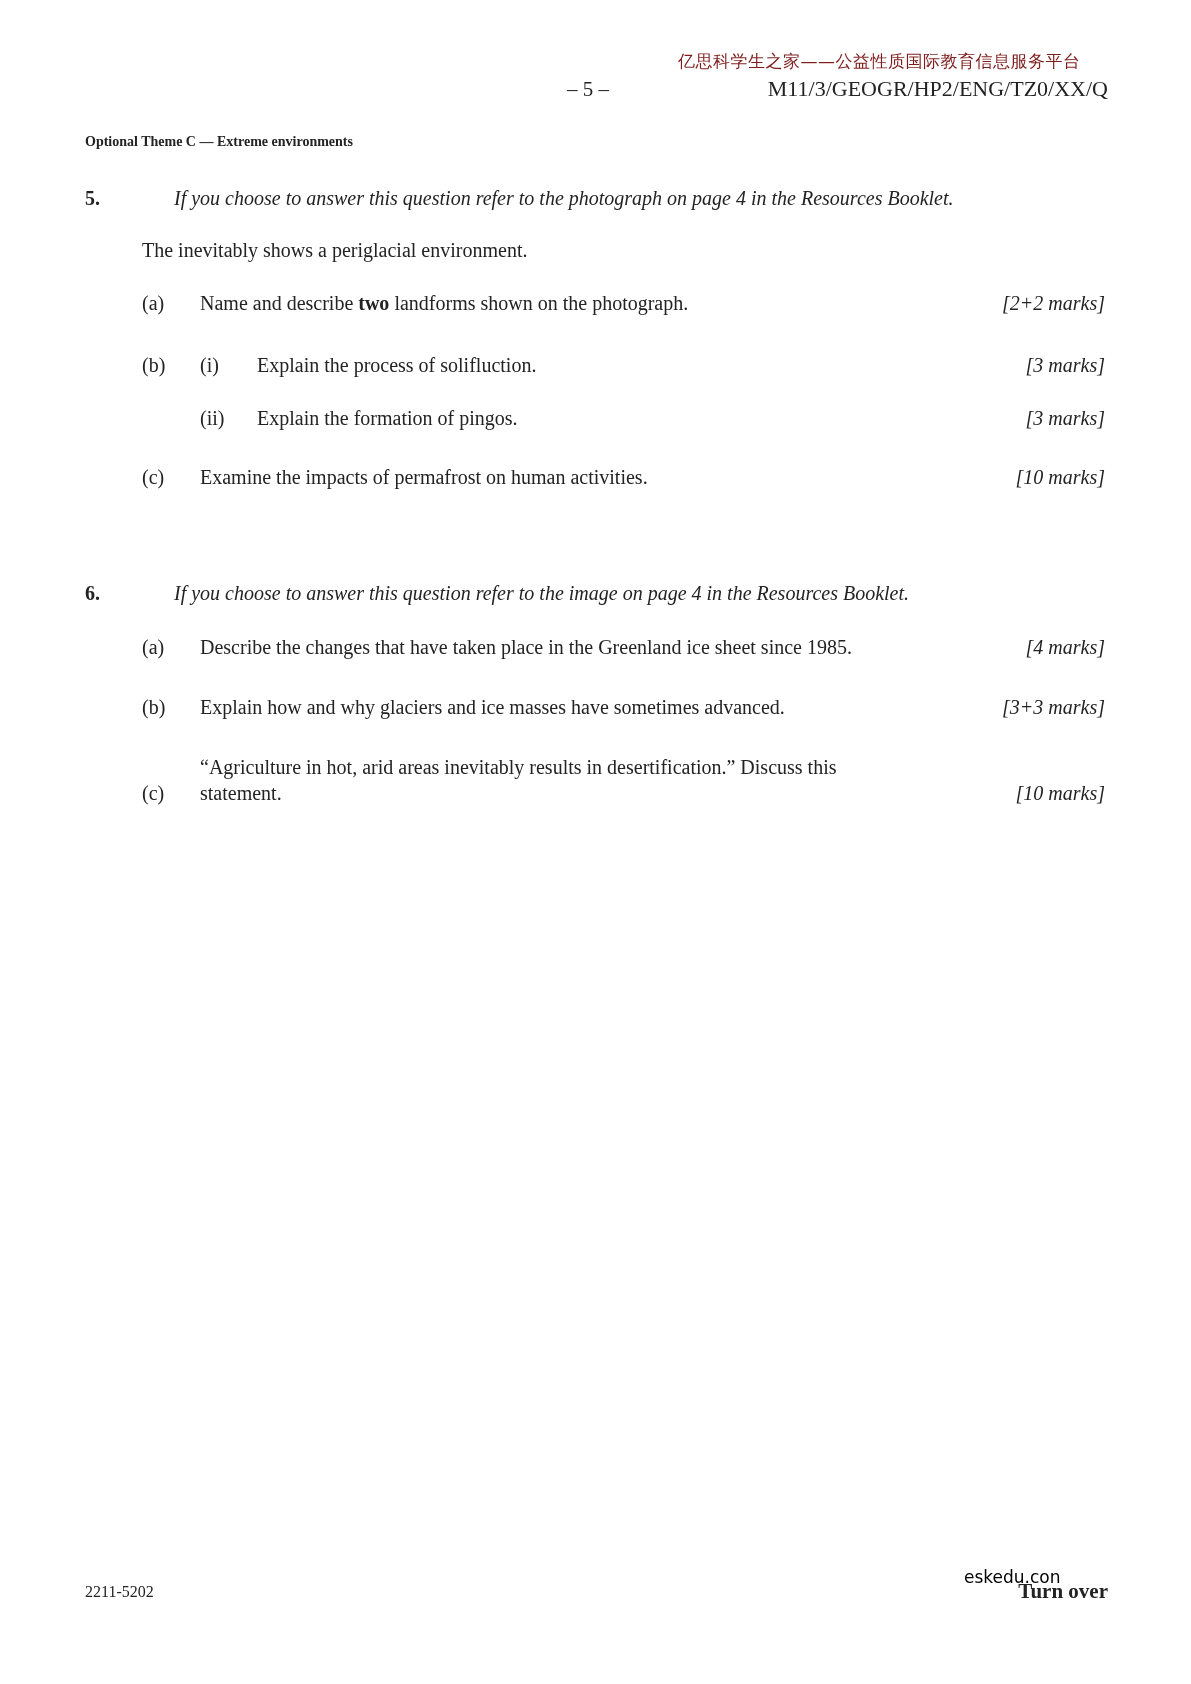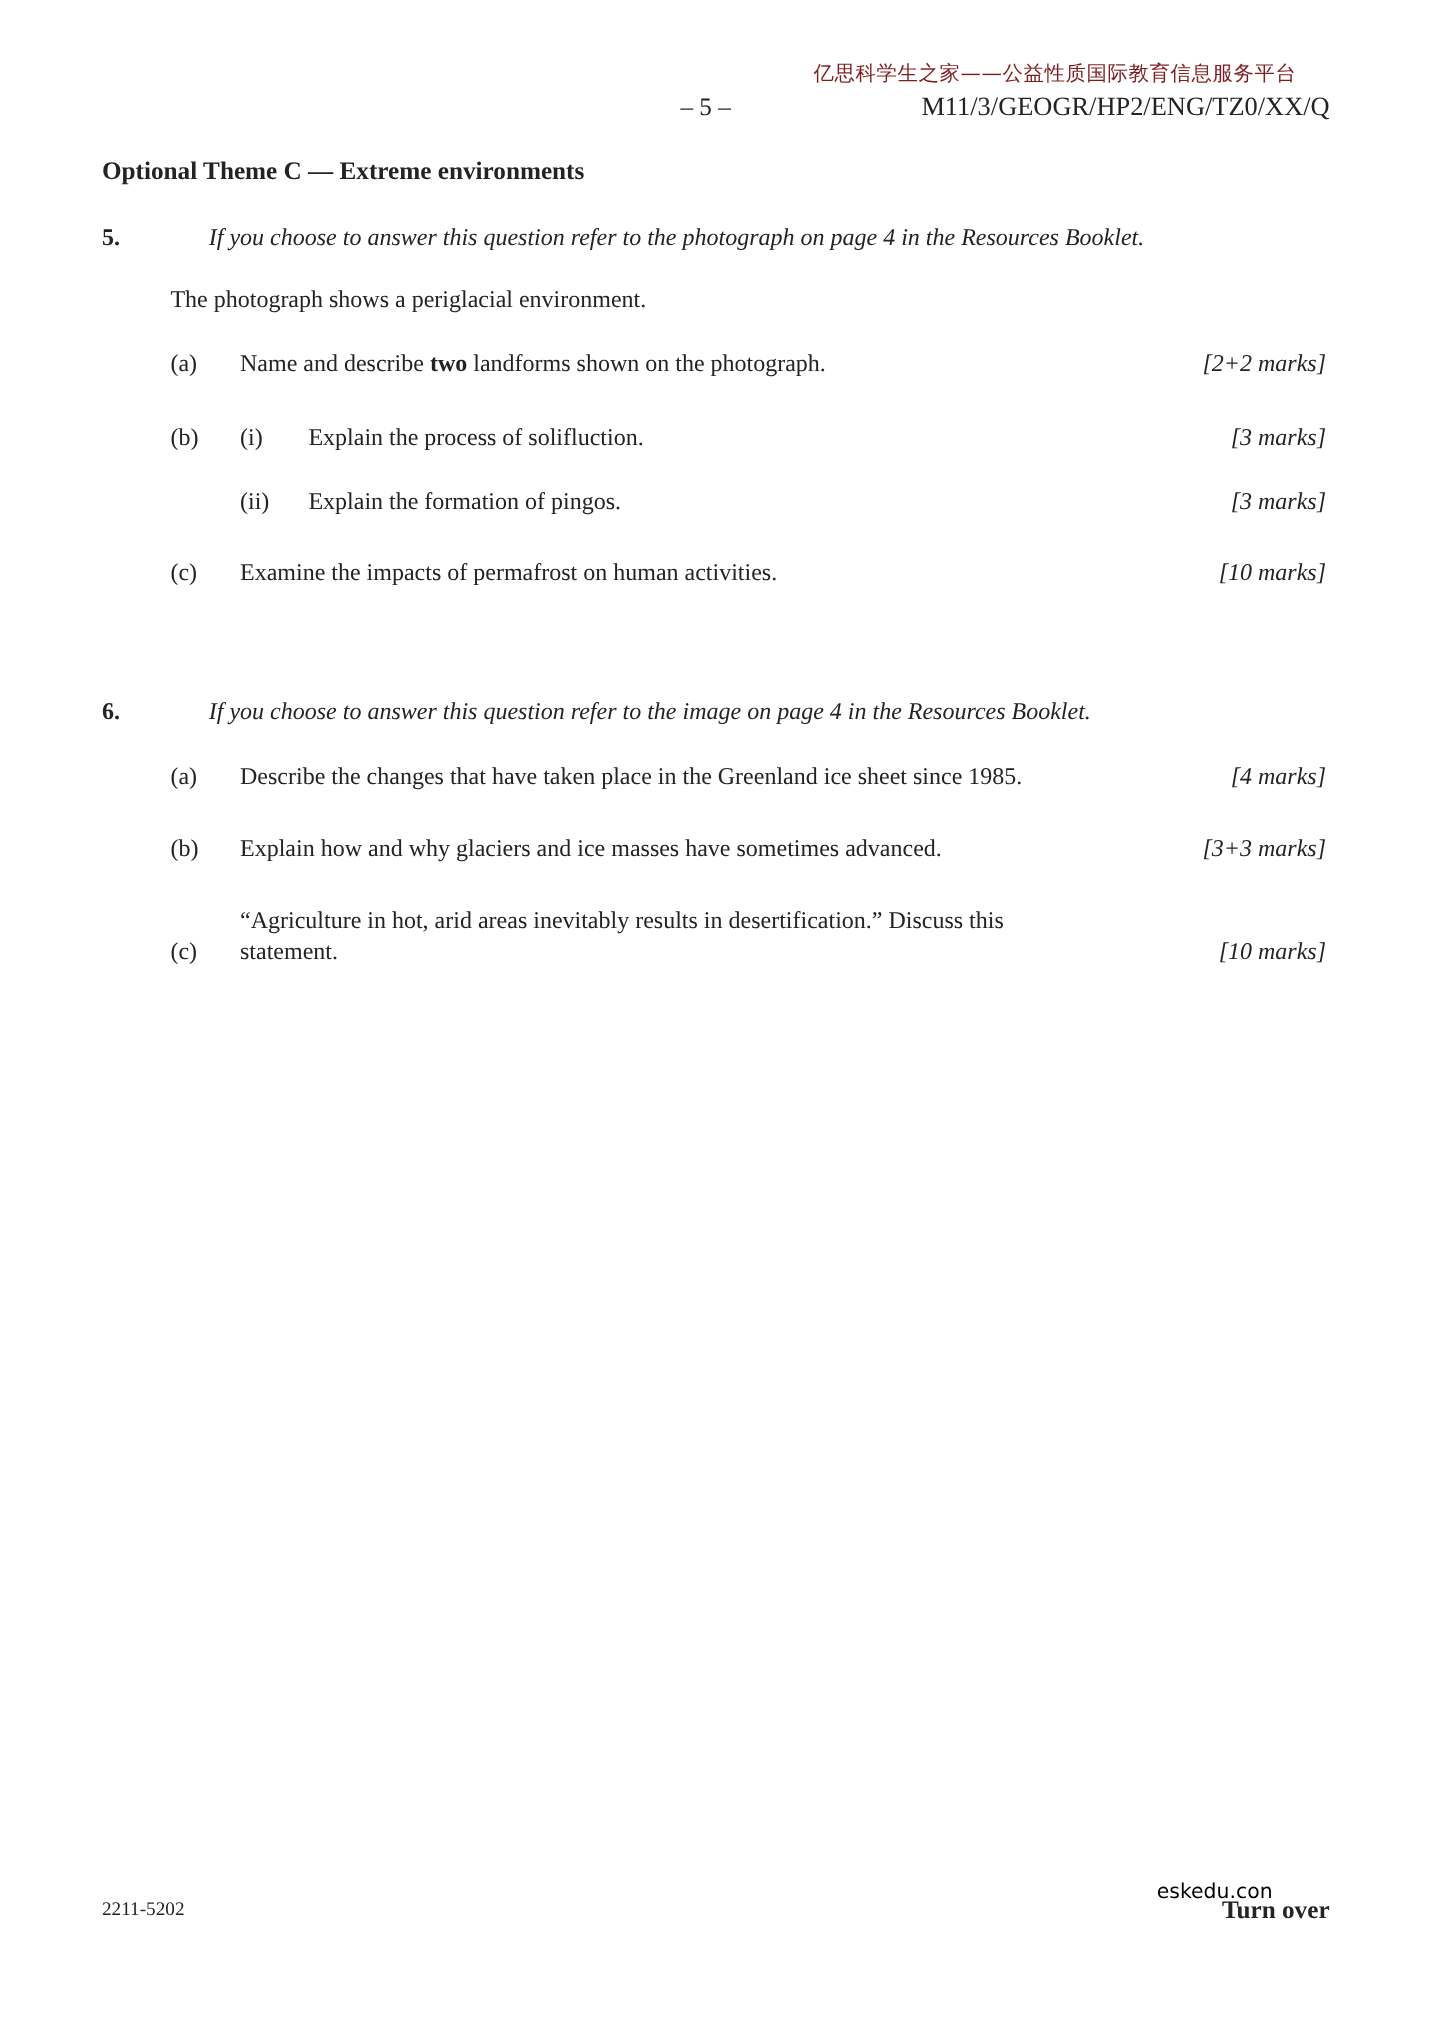--- a/index.html
+++ b/index.html
@@ -46,21 +46,21 @@
   .content {
     position: absolute;
     top: 129px;
     left: 85px;
     width: 1020px;
     font-size: 20px;
     line-height: 26px;
   }
   .section-title {
     font-weight: bold;
-    font-size: 21px;
+    font-size: 14px;
   }
   .qrow {
     display: flex;
     align-items: flex-end;
   }
   .col-qnum  { flex: none; width: 57px; font-weight: bold; }
   .col-letter{ flex: none; width: 58px; }
   .col-roman { flex: none; width: 57px; }
   .col-text  { flex: 1; }
   .col-marks {
@@ -119,21 +119,21 @@
 
     <div class="section-title">Optional Theme C — Extreme environments</div>
 
     <div class="qrow mt-30">
       <div class="col-qnum">5.</div>
       <div class="col-text italic">If you choose to answer this question refer to the photograph on page 4 in the Resources Booklet.</div>
     </div>
 
     <div class="qrow mt-26">
       <div class="col-qnum"></div>
-      <div class="col-text">The photograph shows a periglacial environment.</div>
+      <div class="col-text">The inevitably shows a periglacial environment.</div>
     </div>
 
     <div class="qrow mt-27">
       <div class="col-qnum"></div>
       <div class="col-letter">(a)</div>
       <div class="col-text"><span>Name and describe </span><span class="bold">two</span><span> landforms shown on the photograph.</span></div>
       <div class="col-marks">[2+2 marks]</div>
     </div>
 
     <div class="qrow mt-36">

